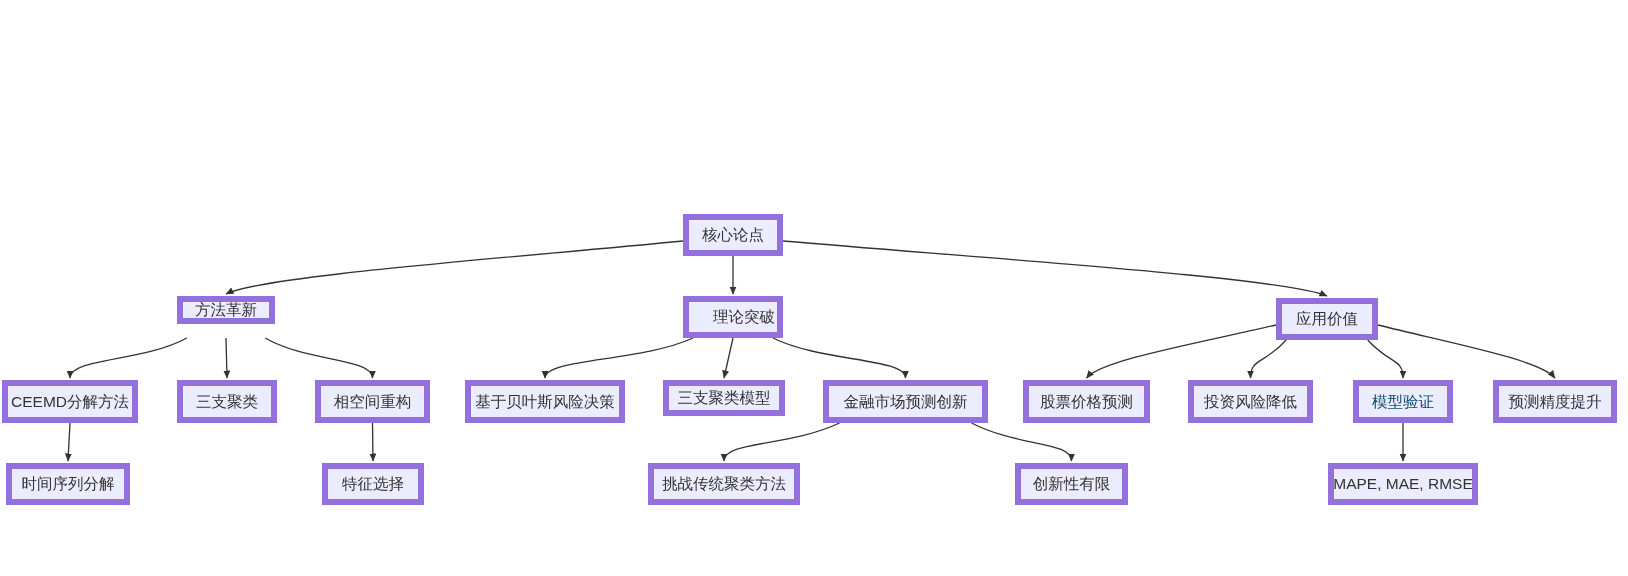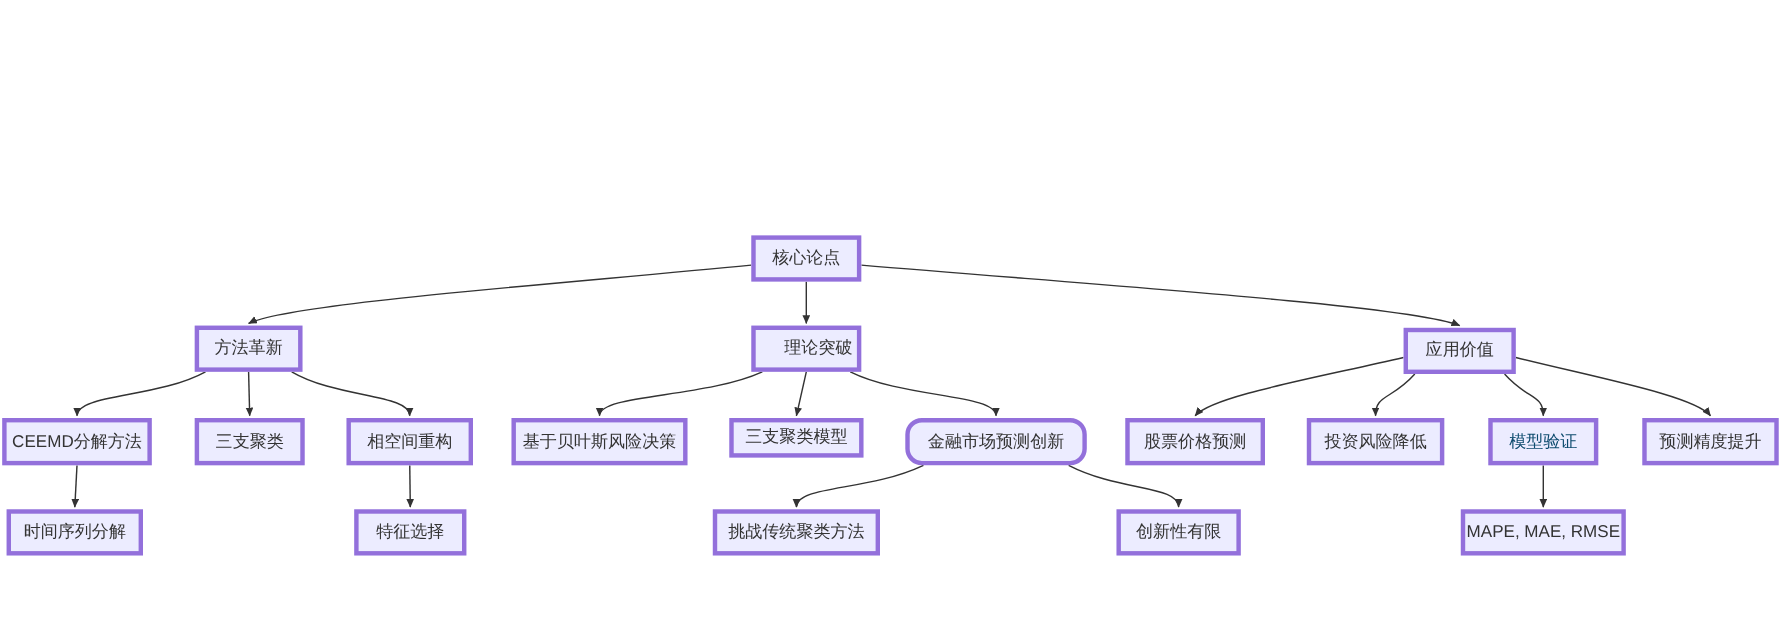--- a/index.html
+++ b/index.html
@@ -25,21 +25,21 @@
     position: absolute;
     left: 0; top: 0;
     width: 1628px; height: 576px;
   }
   .node {
     position: absolute;
     box-sizing: border-box;
     display: flex;
     align-items: center;
     justify-content: center;
-    border: 4px solid #0ea5e9;
+    border: 6px solid #0ea5e9;
     background: #ececff;
     color: #333333;
     font-size: 15.5px;
     line-height: 1;
     white-space: nowrap;
     text-align: center;
   }
   .node .label {
     padding: 0 6px;
   }
@@ -72,21 +72,21 @@
         <path d="M 372.5 423 L 373 461" fill="none" stroke="#333333" stroke-width="1.3" marker-end="url(#arrowhead)"></path>
         <path d="M 839.5 423 C 788.68 447, 724 441, 724 461" fill="none" stroke="#333333" stroke-width="1.3" marker-end="url(#arrowhead)"></path>
         <path d="M 971.5 423 C 1017.98 447, 1071.5 441, 1071.5 461" fill="none" stroke="#333333" stroke-width="1.3" marker-end="url(#arrowhead)"></path>
         <path d="M 1403 423 L 1403 461" fill="none" stroke="#333333" stroke-width="1.3" marker-end="url(#arrowhead)"></path>
       </g>
   </svg>
   <div id="node-layer">
       <div class="node" style="left: 683px; top: 214px; width: 100px; height: 42px; background: rgb(236, 236, 255); border-color: rgb(147, 112, 219); color: rgb(51, 51, 51);">
         <span class="label">核心论点</span>
       </div>
-      <div class="node" style="left: 177px; top: 296px; width: 98px; height: 42px; background: rgb(236, 236, 255); border-color: rgb(147, 112, 219); color: rgb(51, 51, 51);">
+      <div class="node" style="left: 177px; top: 296px; width: 98px; height: 28px; background: rgb(236, 236, 255); border-color: rgb(147, 112, 219); color: rgb(51, 51, 51);">
         <span class="label">方法革新</span>
       </div>
       <div class="node" style="left: 683px; top: 296px; width: 100px; height: 42px; background: rgb(236, 236, 255); border-color: rgb(147, 112, 219); color: rgb(51, 51, 51); padding-left: 22px;">
         <span class="label">理论突破</span>
       </div>
       <div class="node" style="left: 1276px; top: 298px; width: 102px; height: 42px; background: rgb(236, 236, 255); border-color: rgb(147, 112, 219); color: rgb(51, 51, 51);">
         <span class="label">应用价值</span>
       </div>
       <div class="node" style="left: 2px; top: 380px; width: 136px; height: 43px; background: rgb(236, 236, 255); border-color: rgb(147, 112, 219); color: rgb(51, 51, 51);">
         <span class="label">CEEMD分解方法</span>
@@ -96,21 +96,21 @@
       </div>
       <div class="node" style="left: 177px; top: 380px; width: 100px; height: 43px; background: rgb(236, 236, 255); border-color: rgb(147, 112, 219); color: rgb(51, 51, 51);">
         <span class="label">三支聚类</span>
       </div>
       <div class="node" style="left: 465px; top: 380px; width: 160px; height: 43px; background: rgb(236, 236, 255); border-color: rgb(147, 112, 219); color: rgb(51, 51, 51);">
         <span class="label">基于贝叶斯风险决策</span>
       </div>
       <div class="node" style="left: 663px; top: 380px; width: 122px; height: 36px; background: rgb(236, 236, 255); border-color: rgb(147, 112, 219); color: rgb(51, 51, 51);">
         <span class="label">三支聚类模型</span>
       </div>
-      <div class="node" style="left: 823px; top: 380px; width: 165px; height: 43px; background: rgb(236, 236, 255); border-color: rgb(147, 112, 219); color: rgb(51, 51, 51); border-radius: 15px;">
+      <div class="node" style="left: 823px; top: 380px; width: 165px; height: 43px; background: rgb(236, 236, 255); border-color: rgb(147, 112, 219); color: rgb(51, 51, 51);">
         <span class="label">金融市场预测创新</span>
       </div>
       <div class="node" style="left: 1023px; top: 380px; width: 127px; height: 43px; background: rgb(236, 236, 255); border-color: rgb(147, 112, 219); color: rgb(51, 51, 51);">
         <span class="label">股票价格预测</span>
       </div>
       <div class="node" style="left: 1188px; top: 380px; width: 125px; height: 43px; background: rgb(236, 236, 255); border-color: rgb(147, 112, 219); color: rgb(51, 51, 51); justify-content: center;">
         <span class="label">投资风险降低</span>
       </div>
       <div class="node" style="left: 1353px; top: 380px; width: 100px; height: 43px; background: rgb(236, 236, 255); border-color: rgb(147, 112, 219); color: #0c4a6e;">
         <span class="label">模型验证</span>

